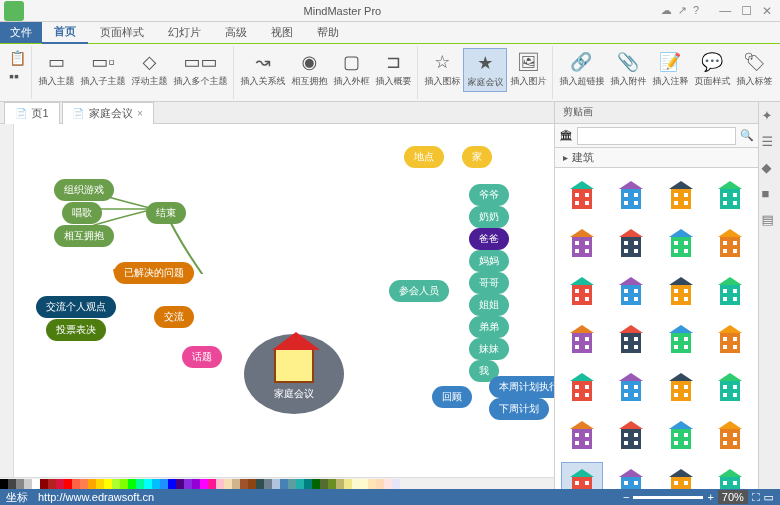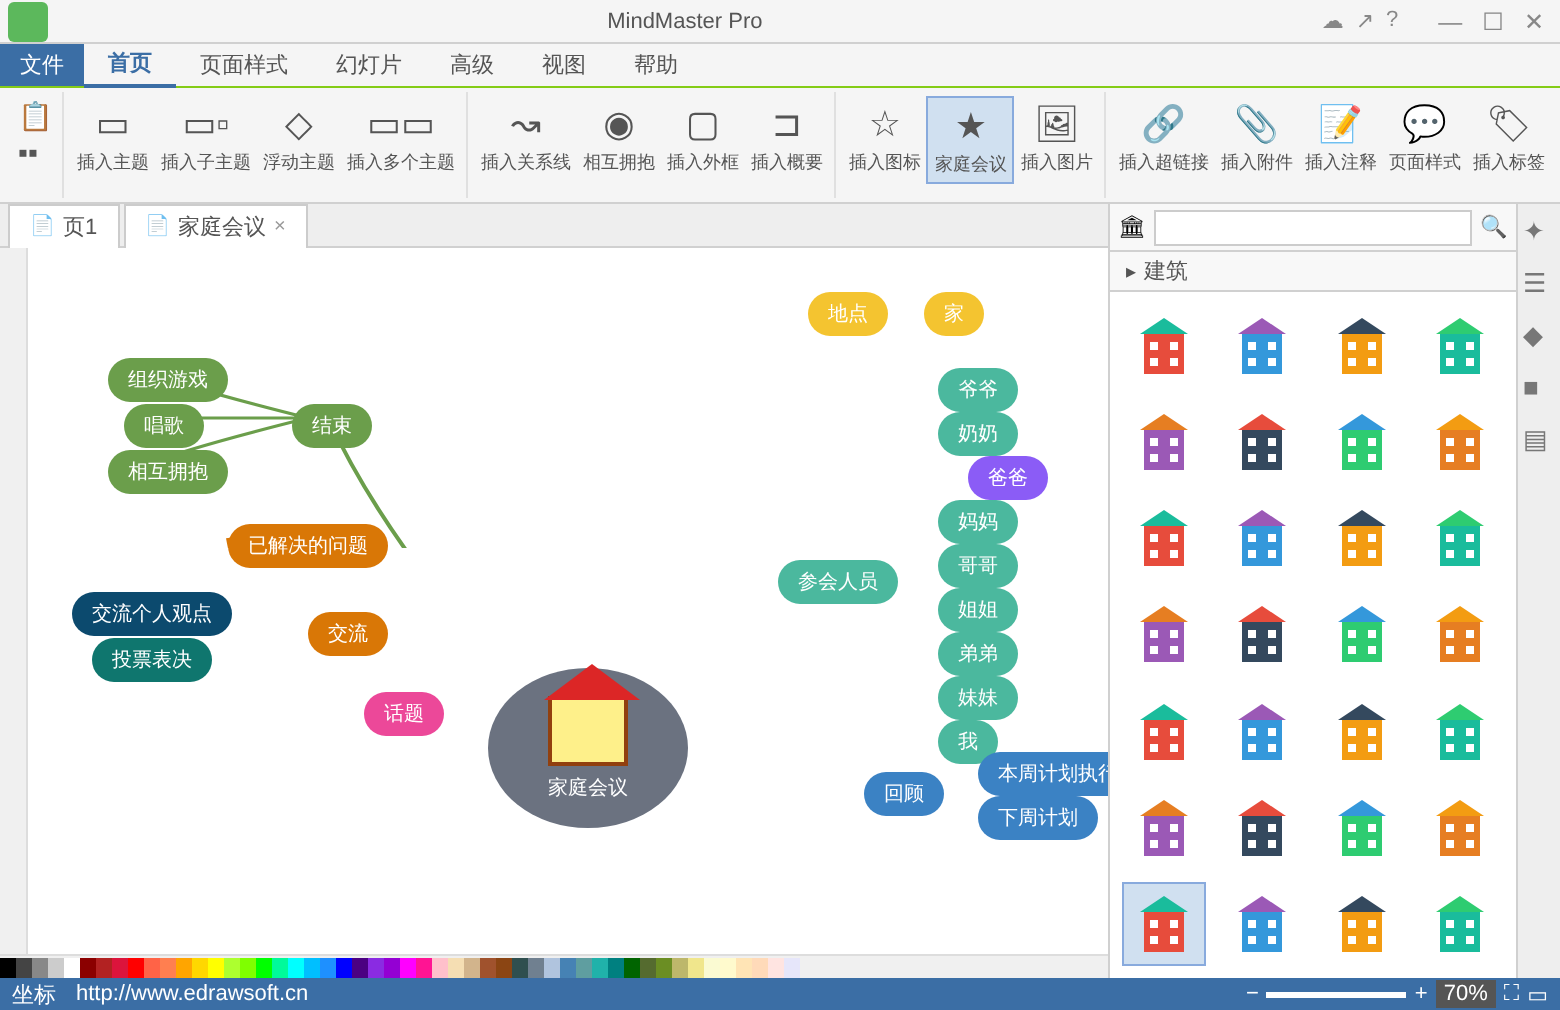--- a/index.html
+++ b/index.html
@@ -214,34 +214,34 @@
     <div class="center-node">
       <div class="house"></div>
       <div class="label">家庭会议</div>
     </div>
     <div id="nodes">
         <div class="node" style="left: 390px; top: 22px; background: rgb(244, 196, 48);">地点</div>
         <div class="node" style="left: 448px; top: 22px; background: rgb(244, 196, 48);">家</div>
         <div class="node" style="left: 375px; top: 156px; background: rgb(75, 184, 158);">参会人员</div>
         <div class="node" style="left: 455px; top: 60px; background: rgb(75, 184, 158);">爷爷</div>
         <div class="node" style="left: 455px; top: 82px; background: rgb(75, 184, 158);">奶奶</div>
-        <div class="node" style="left: 470px; top: 104px; background: #8b5cf6;">爸爸</div>
+        <div class="node" style="left: 455px; top: 104px; background: #4c1d95;">爸爸</div>
         <div class="node" style="left: 455px; top: 126px; background: rgb(75, 184, 158);">妈妈</div>
         <div class="node" style="left: 455px; top: 148px; background: rgb(75, 184, 158);">哥哥</div>
         <div class="node" style="left: 455px; top: 170px; background: rgb(75, 184, 158);">姐姐</div>
         <div class="node" style="left: 455px; top: 192px; background: rgb(75, 184, 158);">弟弟</div>
         <div class="node" style="left: 455px; top: 214px; background: rgb(75, 184, 158);">妹妹</div>
         <div class="node" style="left: 455px; top: 236px; background: rgb(75, 184, 158);">我</div>
         <div class="node" style="left: 418px; top: 262px; background: rgb(59, 130, 196);">回顾</div>
         <div class="node" style="left: 475px; top: 252px; background: rgb(59, 130, 196);">本周计划执行进度</div>
         <div class="node" style="left: 475px; top: 274px; background: rgb(59, 130, 196);">下周计划</div>
         <div class="node" style="left: 168px; top: 222px; background: #ec4899;">话题</div>
         <div class="node" style="left: 140px; top: 182px; background: rgb(217, 119, 6);">交流</div>
         <div class="node" style="left: 22px; top: 172px; background: #0c4a6e;">交流个人观点</div>
-        <div class="node" style="left: 32px; top: 195px; background: #0f766e;">投票表决</div>
+        <div class="node" style="left: 32px; top: 195px; background: #4d7c0f;">投票表决</div>
         <div class="node" style="left: 100px; top: 138px; background: rgb(217, 119, 6);">已解决的问题</div>
         <div class="node" style="left: 132px; top: 78px; background: rgb(107, 158, 75);">结束</div>
         <div class="node" style="left: 40px; top: 55px; background: rgb(107, 158, 75);">组织游戏</div>
         <div class="node" style="left: 48px; top: 78px; background: rgb(107, 158, 75);">唱歌</div>
         <div class="node" style="left: 40px; top: 101px; background: rgb(107, 158, 75);">相互拥抱</div>
       </div>
   </div>
 </div>
 
 <div class="colorbar" id="colorbar">
@@ -292,20 +292,21 @@
     <div class="sw" style="background: rgb(250, 250, 210);"></div>
     <div class="sw" style="background: rgb(255, 250, 205);"></div>
     <div class="sw" style="background: rgb(255, 228, 181);"></div>
     <div class="sw" style="background: rgb(255, 218, 185);"></div>
     <div class="sw" style="background: rgb(255, 228, 225);"></div>
     <div class="sw" style="background: rgb(230, 230, 250);"></div>
   </div>
 
 <div class="sidepanel">
   <div class="sidepanel-main">
+    <div class="sidepanel-title">剪贴画</div>
     <div class="sidepanel-tools">
       <span>🏛</span>
       <input class="search" placeholder="" style="">
       <span>🔍</span>
     </div>
     <div class="sidepanel-cat">▸ <span>建筑</span></div>
     <div class="sidepanel-grid" id="clipgrid">
         <div class="clip-item">
           <svg class="building" viewBox="0 0 32 32">
             <rect x="6" y="10" width="20" height="20" fill="#e74c3c"></rect>

